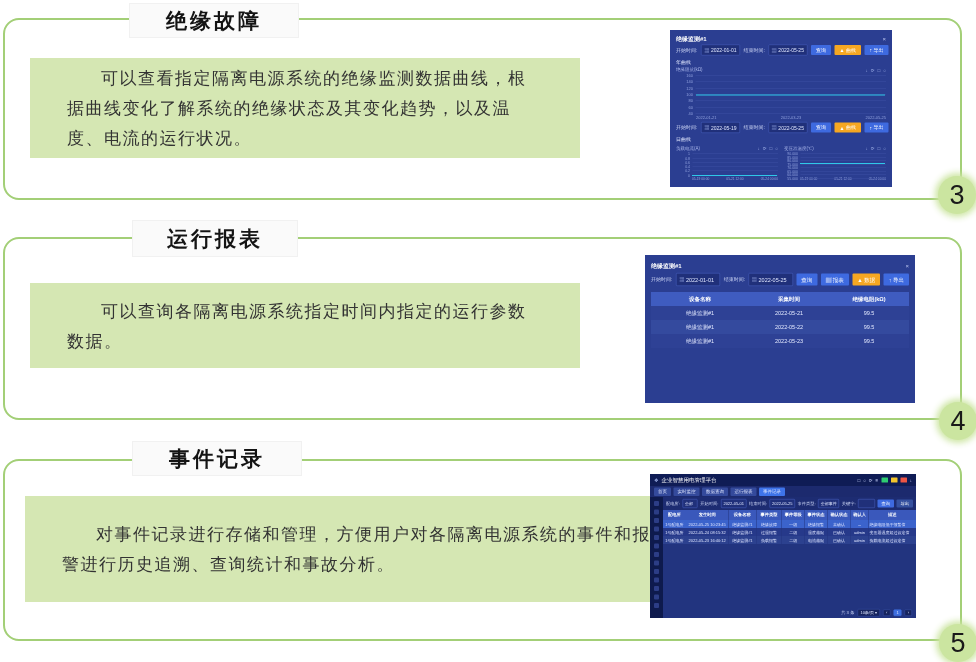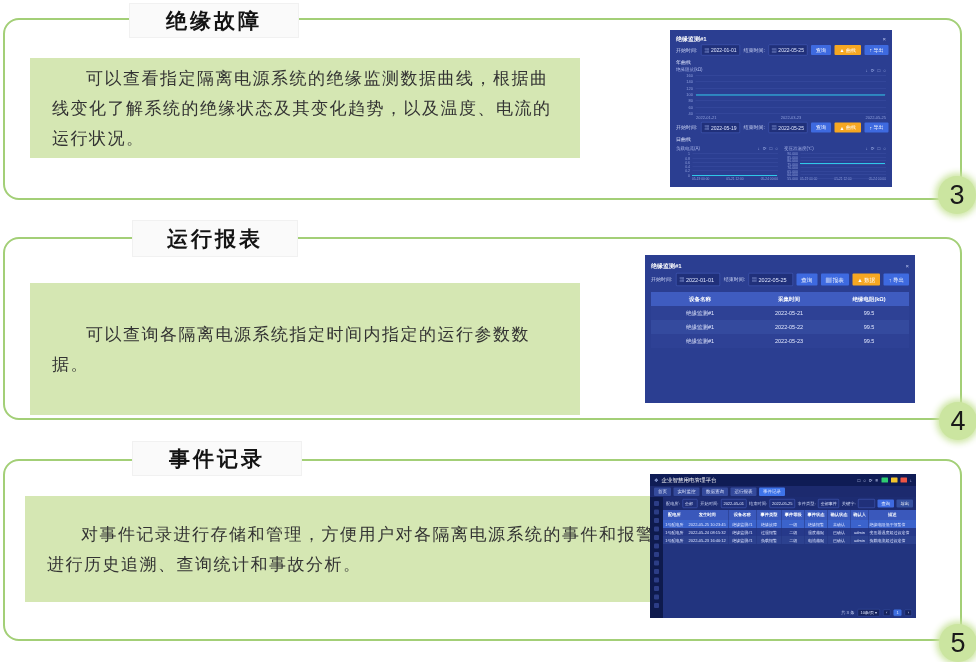--- a/index.html
+++ b/index.html
@@ -16,24 +16,24 @@
   
   .tbox{position:absolute;background:#fafafa;z-index:2;display:flex;align-items:center;justify-content:center;
         font-weight:bold;font-size:21px;color:#141414;letter-spacing:3px;box-shadow:0 0 0 1px #f1f1f1;}
   #tbox1{left:130px;top:4px;width:168px;height:33px;}
   #tbox2{left:133px;top:221px;width:164px;height:35px;}
   #tbox3{left:133px;top:442px;width:168px;height:33px;}
 
   
   .gbox{position:absolute;background:#d5e7b3;color:#333;z-index:1;display:flex;align-items:center;
         padding:0 22px;box-sizing:border-box;}
-  .gbox p{margin:0;text-indent:2em;font-size:17px;line-height:30px;letter-spacing:1.5px;
+  .gbox p{margin:15px;text-indent:2em;font-size:17px;line-height:30px;letter-spacing:1.5px;
           font-family:"DejaVu Serif","Liberation Serif",serif;}
   #gbox1{left:30px;top:58px;width:550px;height:100px;}
-  #gbox2{left:30px;top:283px;width:550px;height:132px;}
+  #gbox2{left:30px;top:283px;width:550px;height:85px;}
   #gbox3{left:25px;top:496px;width:664px;height:106px;}
 
   
   .badge{position:absolute;width:38px;height:38px;border-radius:50%;background:#cbe5a0;
          box-shadow:0 0 6px 3px rgba(203,229,160,.95);display:flex;align-items:center;justify-content:center;
          font-size:27px;color:#1a1a1a;z-index:3;}
   #badge1{left:938px;top:176px;}
   #badge2{left:939px;top:402px;}
   #badge3{left:939px;top:624px;}
 

